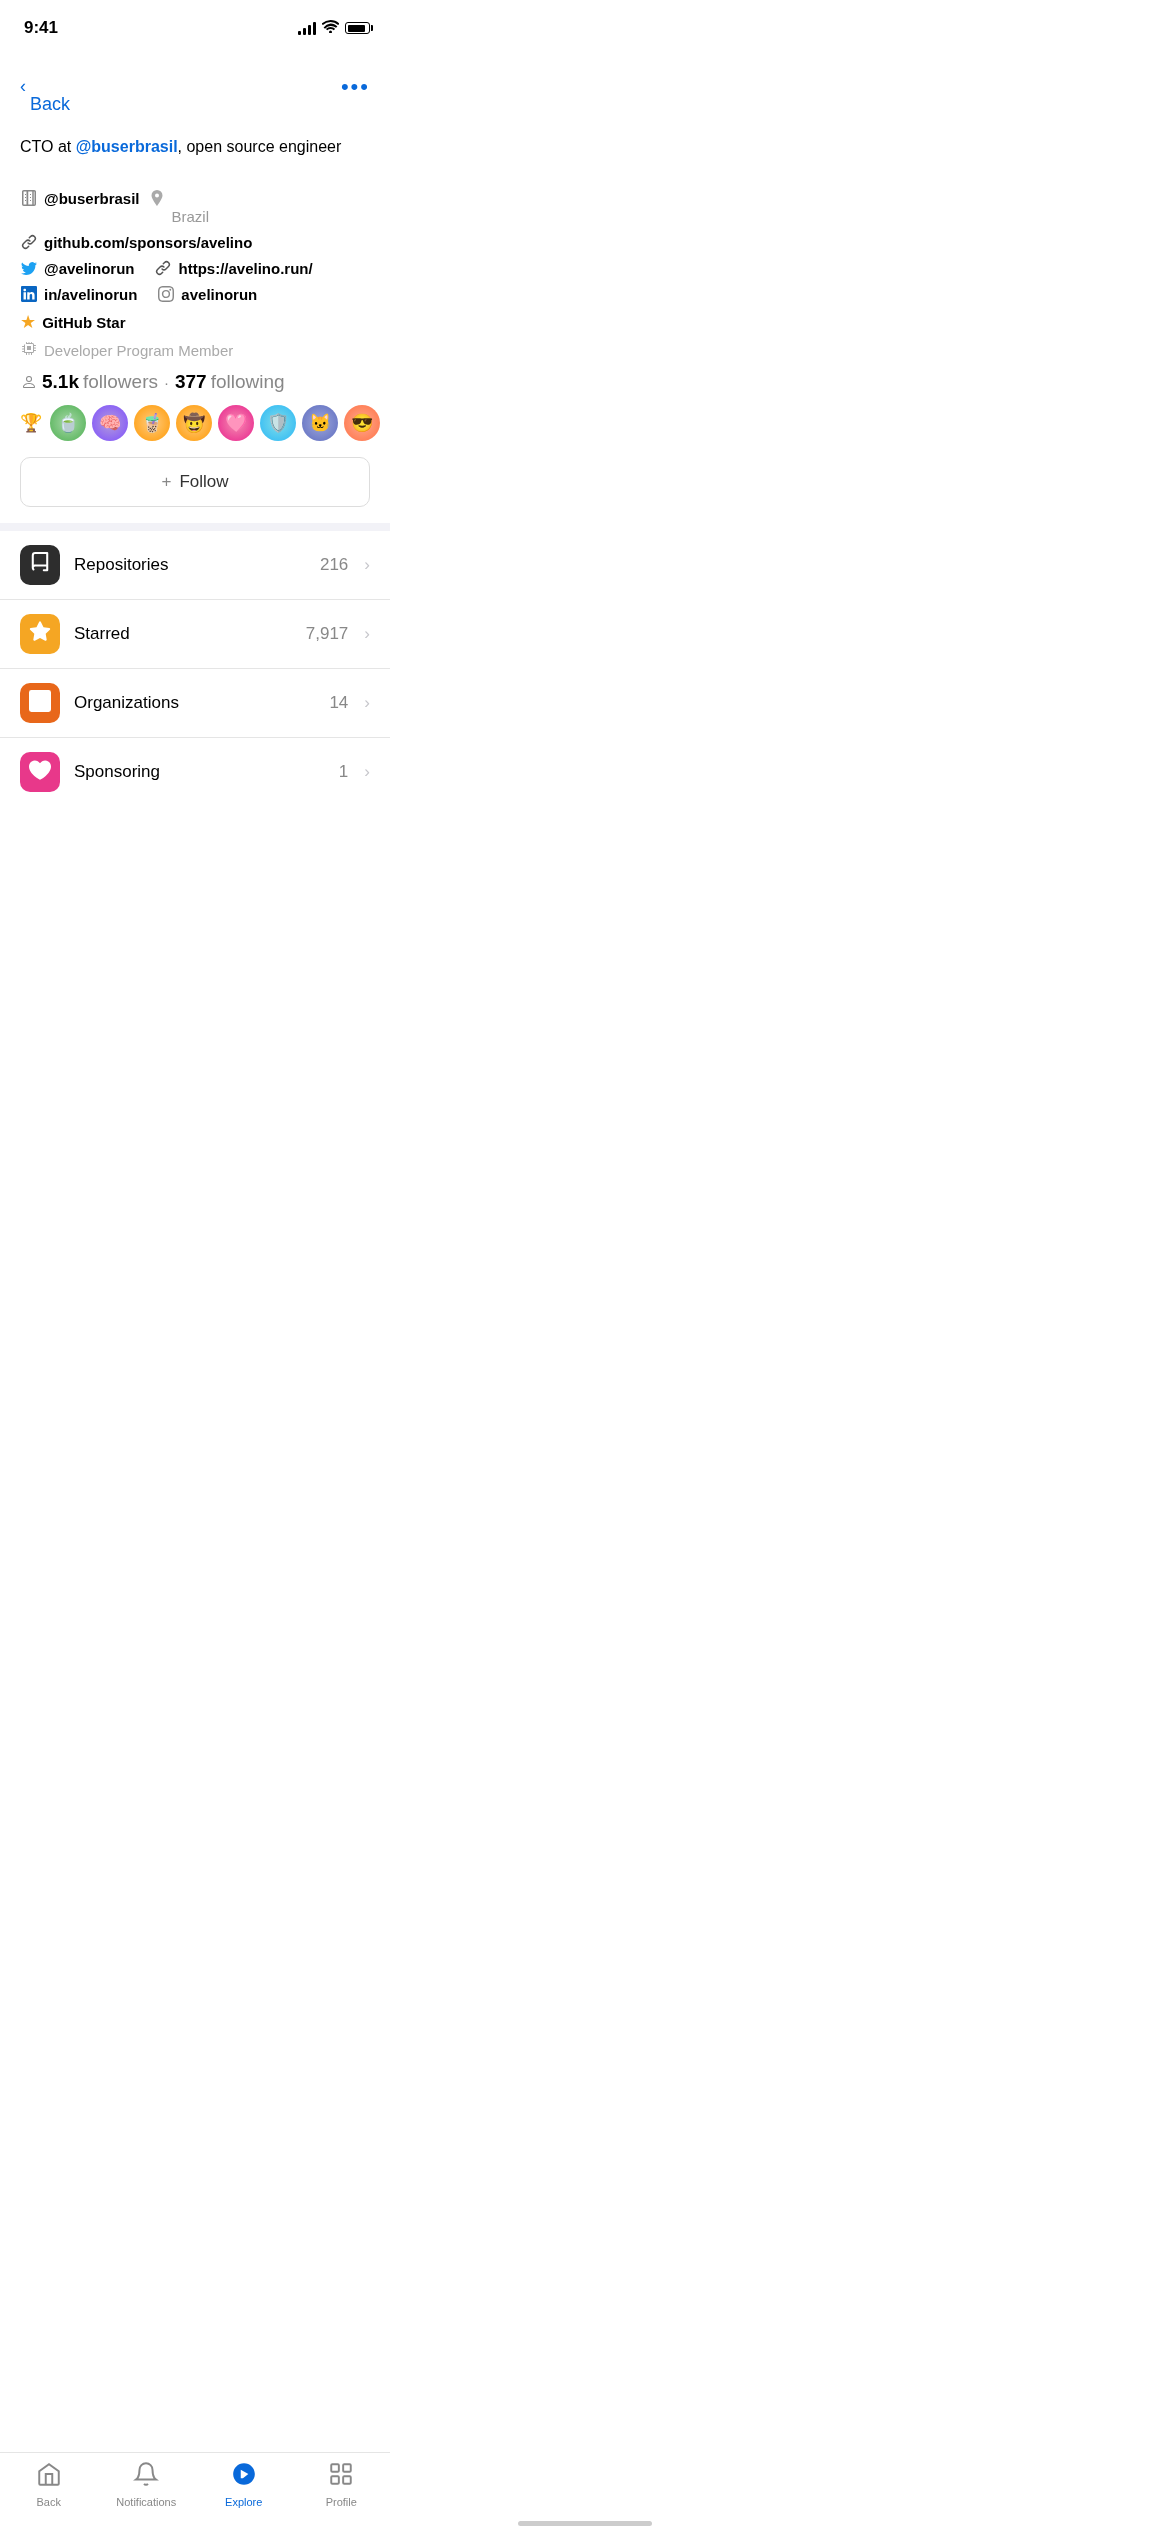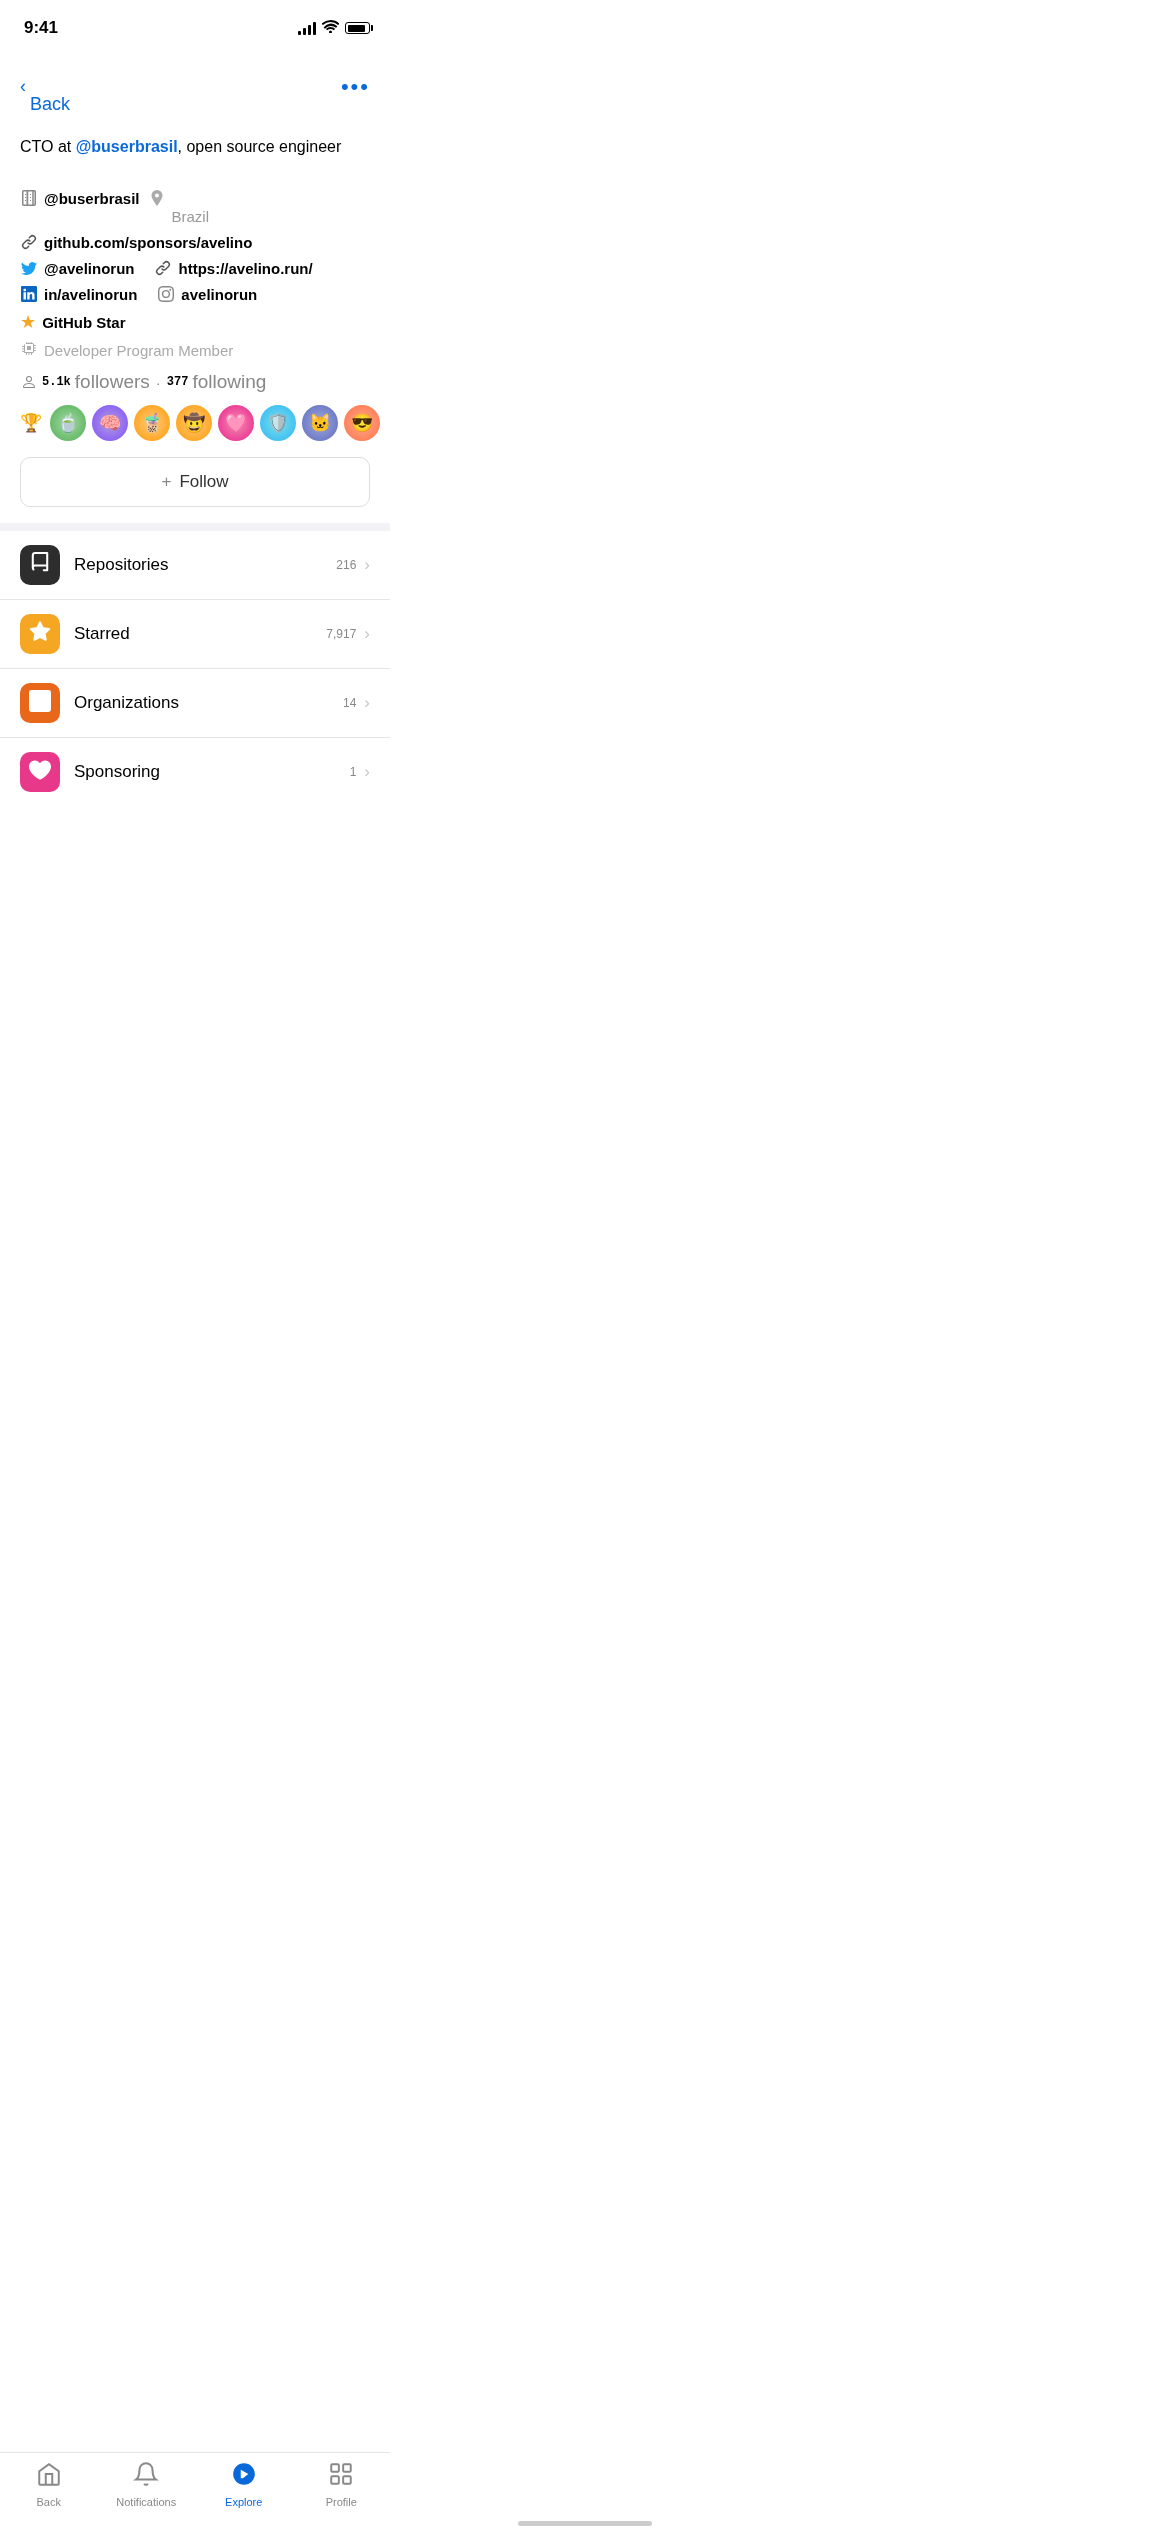--- a/index.html
+++ b/index.html
@@ -226,24 +226,23 @@
     }
 
     
     .followers-row {
       display: flex;
       align-items: center;
       gap: 4px;
       margin-bottom: 12px;
     }
     .followers-count {
-      font-size: 12px;
+      font-size: 19px;
       font-weight: 700;
       color: #000;
-      font-family: Liberation Mono, monospace;
     }
     .followers-label {
       font-size: 19px;
       color: #888;
     }
     .followers-sep {
       font-size: 15px;
       color: #888;
       margin: 0 2px;
     }
@@ -328,23 +327,23 @@
     .menu-icon-inner {
       font-size: 20px;
       color: #fff;
     }
     .menu-label {
       font-size: 17px;
       color: #000;
       flex: 1;
     }
     .menu-count {
-      font-size: 12px;
-      color: #888;
-      margin-right: 8px;
+      font-size: 17px;
+      color: #888;
+      margin-right: 16px;
     }
     .menu-chevron {
       color: #c7c7cc;
       font-size: 17px;
     }
 
     
     .tab-bar {
       position: fixed;
       bottom: 0;

